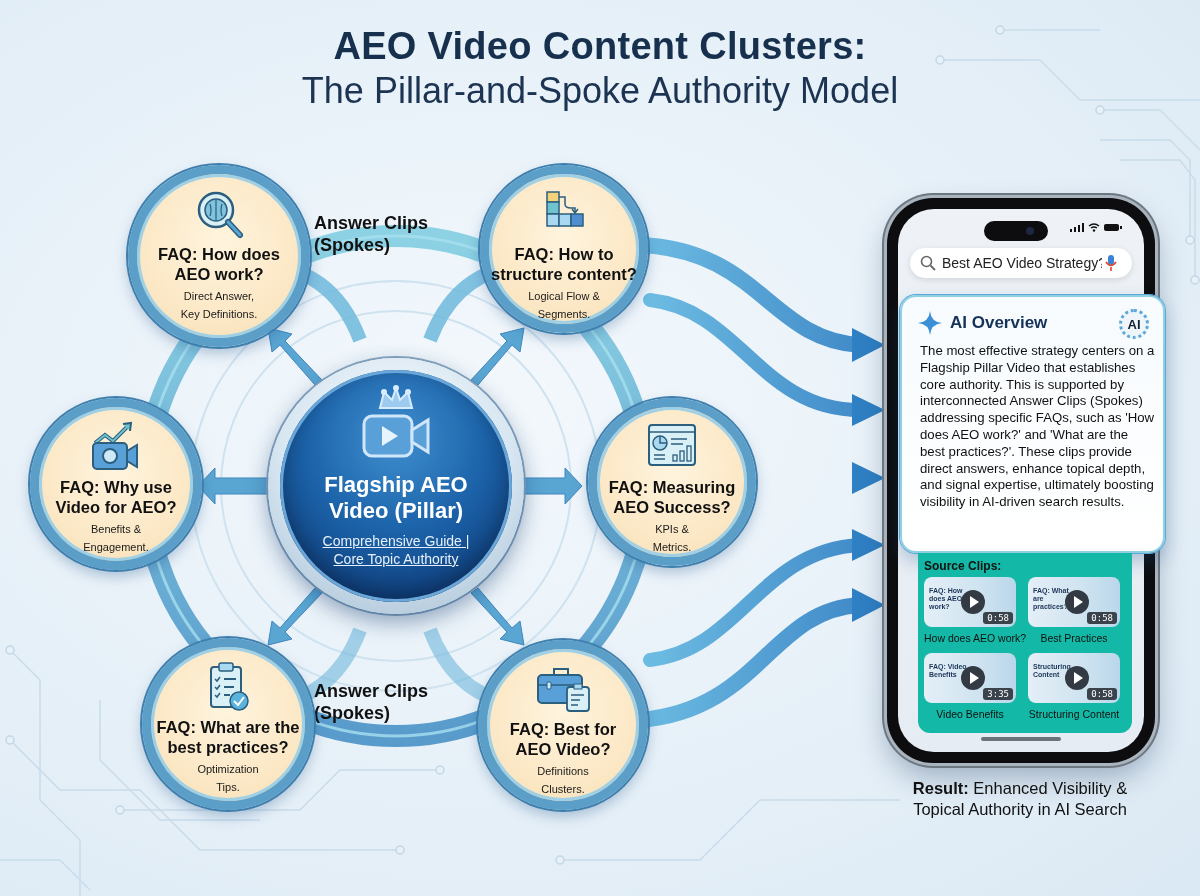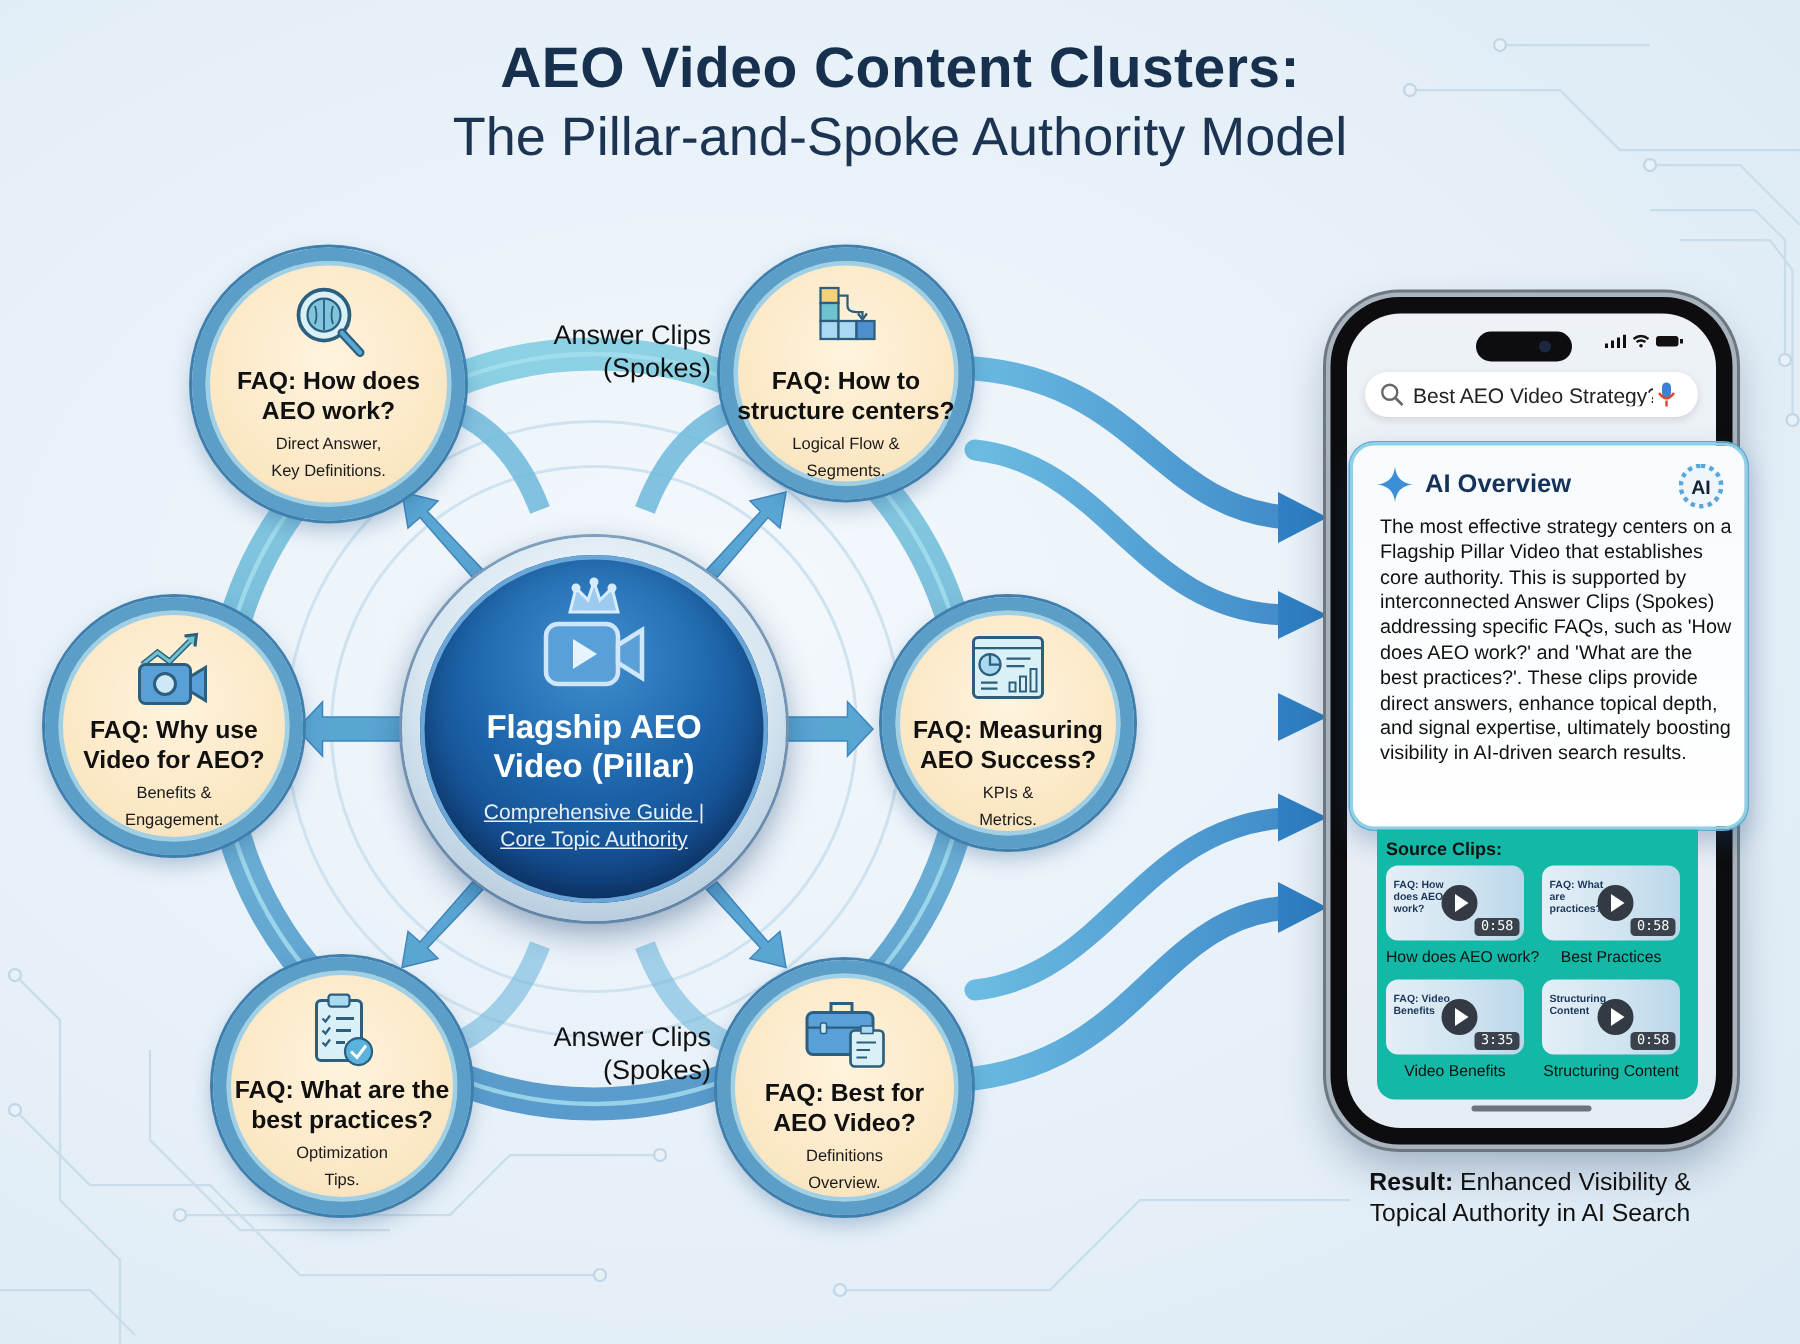--- a/index.html
+++ b/index.html
@@ -43,21 +43,21 @@
   .pillar {
     position: absolute; left: 280px; top: 370px; width: 232px; height: 232px; border-radius: 50%;
     background: radial-gradient(circle at 50% 30%, #3f8fd0 0%, #1c63a9 45%, #0f3f80 85%, #0b2f63 100%);
     box-shadow: inset 0 0 0 3px #6aa6d8, inset 0 -10px 26px rgba(0,0,0,0.35);
     display: flex; flex-direction: column; align-items: center; color: #fff; text-align: center;
   }
   .pillar .icon { margin-top: 14px; width: 96px; height: 86px; }
   .pillar .t { font-size: 22px; font-weight: 700; line-height: 26px; margin-top: 2px; }
   .pillar .s { font-size: 14px; line-height: 18px; margin-top: 8px; color: #e6f0fa; text-decoration: underline; }
 
-  .spoke-label { font-weight: 400; font-size: 18px; line-height: 22px; text-align: right; color: #111; width: 160px; }
+  .spoke-label { font-weight: 700; font-size: 18px; line-height: 22px; text-align: left; color: #111; width: 160px; }
 
   
   .phone {
     position: absolute; left: 887px; top: 198px; width: 268px; height: 565px;
     border-radius: 46px; background: #0d0d0f;
     box-shadow: 0 0 0 3px #a9b4be, 0 0 0 5px #6d7780, 0 14px 30px rgba(20,50,90,0.35);
   }
   .screen {
     position: absolute; left: 11px; top: 11px; width: 246px; height: 543px; border-radius: 36px;
     background: linear-gradient(180deg, #eef2f7 0%, #e6ecf3 100%); overflow: hidden;
@@ -233,21 +233,21 @@
   <svg class="icon" viewBox="0 0 58 52">
     <rect x="12" y="4" width="12" height="10" fill="#f3d27a" stroke="#2c5e7e" stroke-width="1.5"></rect>
     <rect x="12" y="14" width="12" height="12" fill="#6fc3cf" stroke="#2c5e7e" stroke-width="1.5"></rect>
     <rect x="12" y="26" width="12" height="12" fill="#a8d9f0" stroke="#2c5e7e" stroke-width="1.5"></rect>
     <rect x="24" y="26" width="12" height="12" fill="#a8d9f0" stroke="#2c5e7e" stroke-width="1.5"></rect>
     <rect x="36" y="26" width="12" height="12" fill="#4f8fd0" stroke="#2c5e7e" stroke-width="1.5"></rect>
     <path d="M24 9 L30 9 L30 16 Q30 20 36 20 L40 20 L40 24" stroke="#2c5e7e" stroke-width="1.5" fill="none"></path>
     <path d="M37 21 L40 25 L43 21" stroke="#2c5e7e" stroke-width="1.5" fill="none"></path>
   </svg>
   <div class="q">FAQ: How to</div>
-  <div class="q" style="margin-top:0">structure centers?</div>
+  <div class="q" style="margin-top:0">structure content?</div>
   <div class="a">Logical Flow &amp;</div>
   <div class="a" style="margin-top:0">Segments.</div>
 </div>
 
 <div class="bubble" style="left:30px; top:398px; width:172px; height:172px;">
   <svg class="icon" viewBox="0 0 58 52">
     <path d="M8 22 L18 14 L26 20 L42 4" stroke="#2c5e7e" stroke-width="4" fill="none"></path>
     <path d="M8 22 L18 14 L26 20 L42 4" stroke="#6fc3cf" stroke-width="2" fill="none"></path>
     <path d="M36 3 L44 2 L43 10" stroke="#2c5e7e" stroke-width="2" fill="#6fc3cf"></path>
     <rect x="6" y="22" width="34" height="26" rx="4" fill="#5aa0d8" stroke="#2c5e7e" stroke-width="2"></rect>
@@ -298,21 +298,21 @@
     <rect x="4" y="12" width="44" height="28" rx="4" fill="#5aa0d8" stroke="#2c5e7e" stroke-width="2"></rect>
     <line x1="4" y1="22" x2="48" y2="22" stroke="#2c5e7e" stroke-width="1.5"></line>
     <rect x="13" y="19" width="4" height="7" rx="1" fill="#cfe8f7" stroke="#2c5e7e"></rect>
     <rect x="33" y="24" width="22" height="24" rx="3" fill="#d9f0f6" stroke="#2c5e7e" stroke-width="1.8"></rect>
     <rect x="40" y="21" width="8" height="5" fill="#a8d9f0" stroke="#2c5e7e"></rect>
     <path d="M37 32 L50 32 M37 37 L46 37 M37 42 L44 42" stroke="#2c5e7e" stroke-width="1.3"></path>
   </svg>
   <div class="q">FAQ: Best for</div>
   <div class="q" style="margin-top:0">AEO Video?</div>
   <div class="a">Definitions</div>
-  <div class="a" style="margin-top:0">Overview.</div>
+  <div class="a" style="margin-top:0">Clusters.</div>
 </div>
 
 <div class="phone">
   <div class="screen">
     <div class="notch">
         <div class="cam"></div>
       </div>
     <div class="status">
       <svg width="14" height="9" viewBox="0 0 14 9">
           <rect x="0" y="6" width="2" height="3" fill="#111"></rect>

